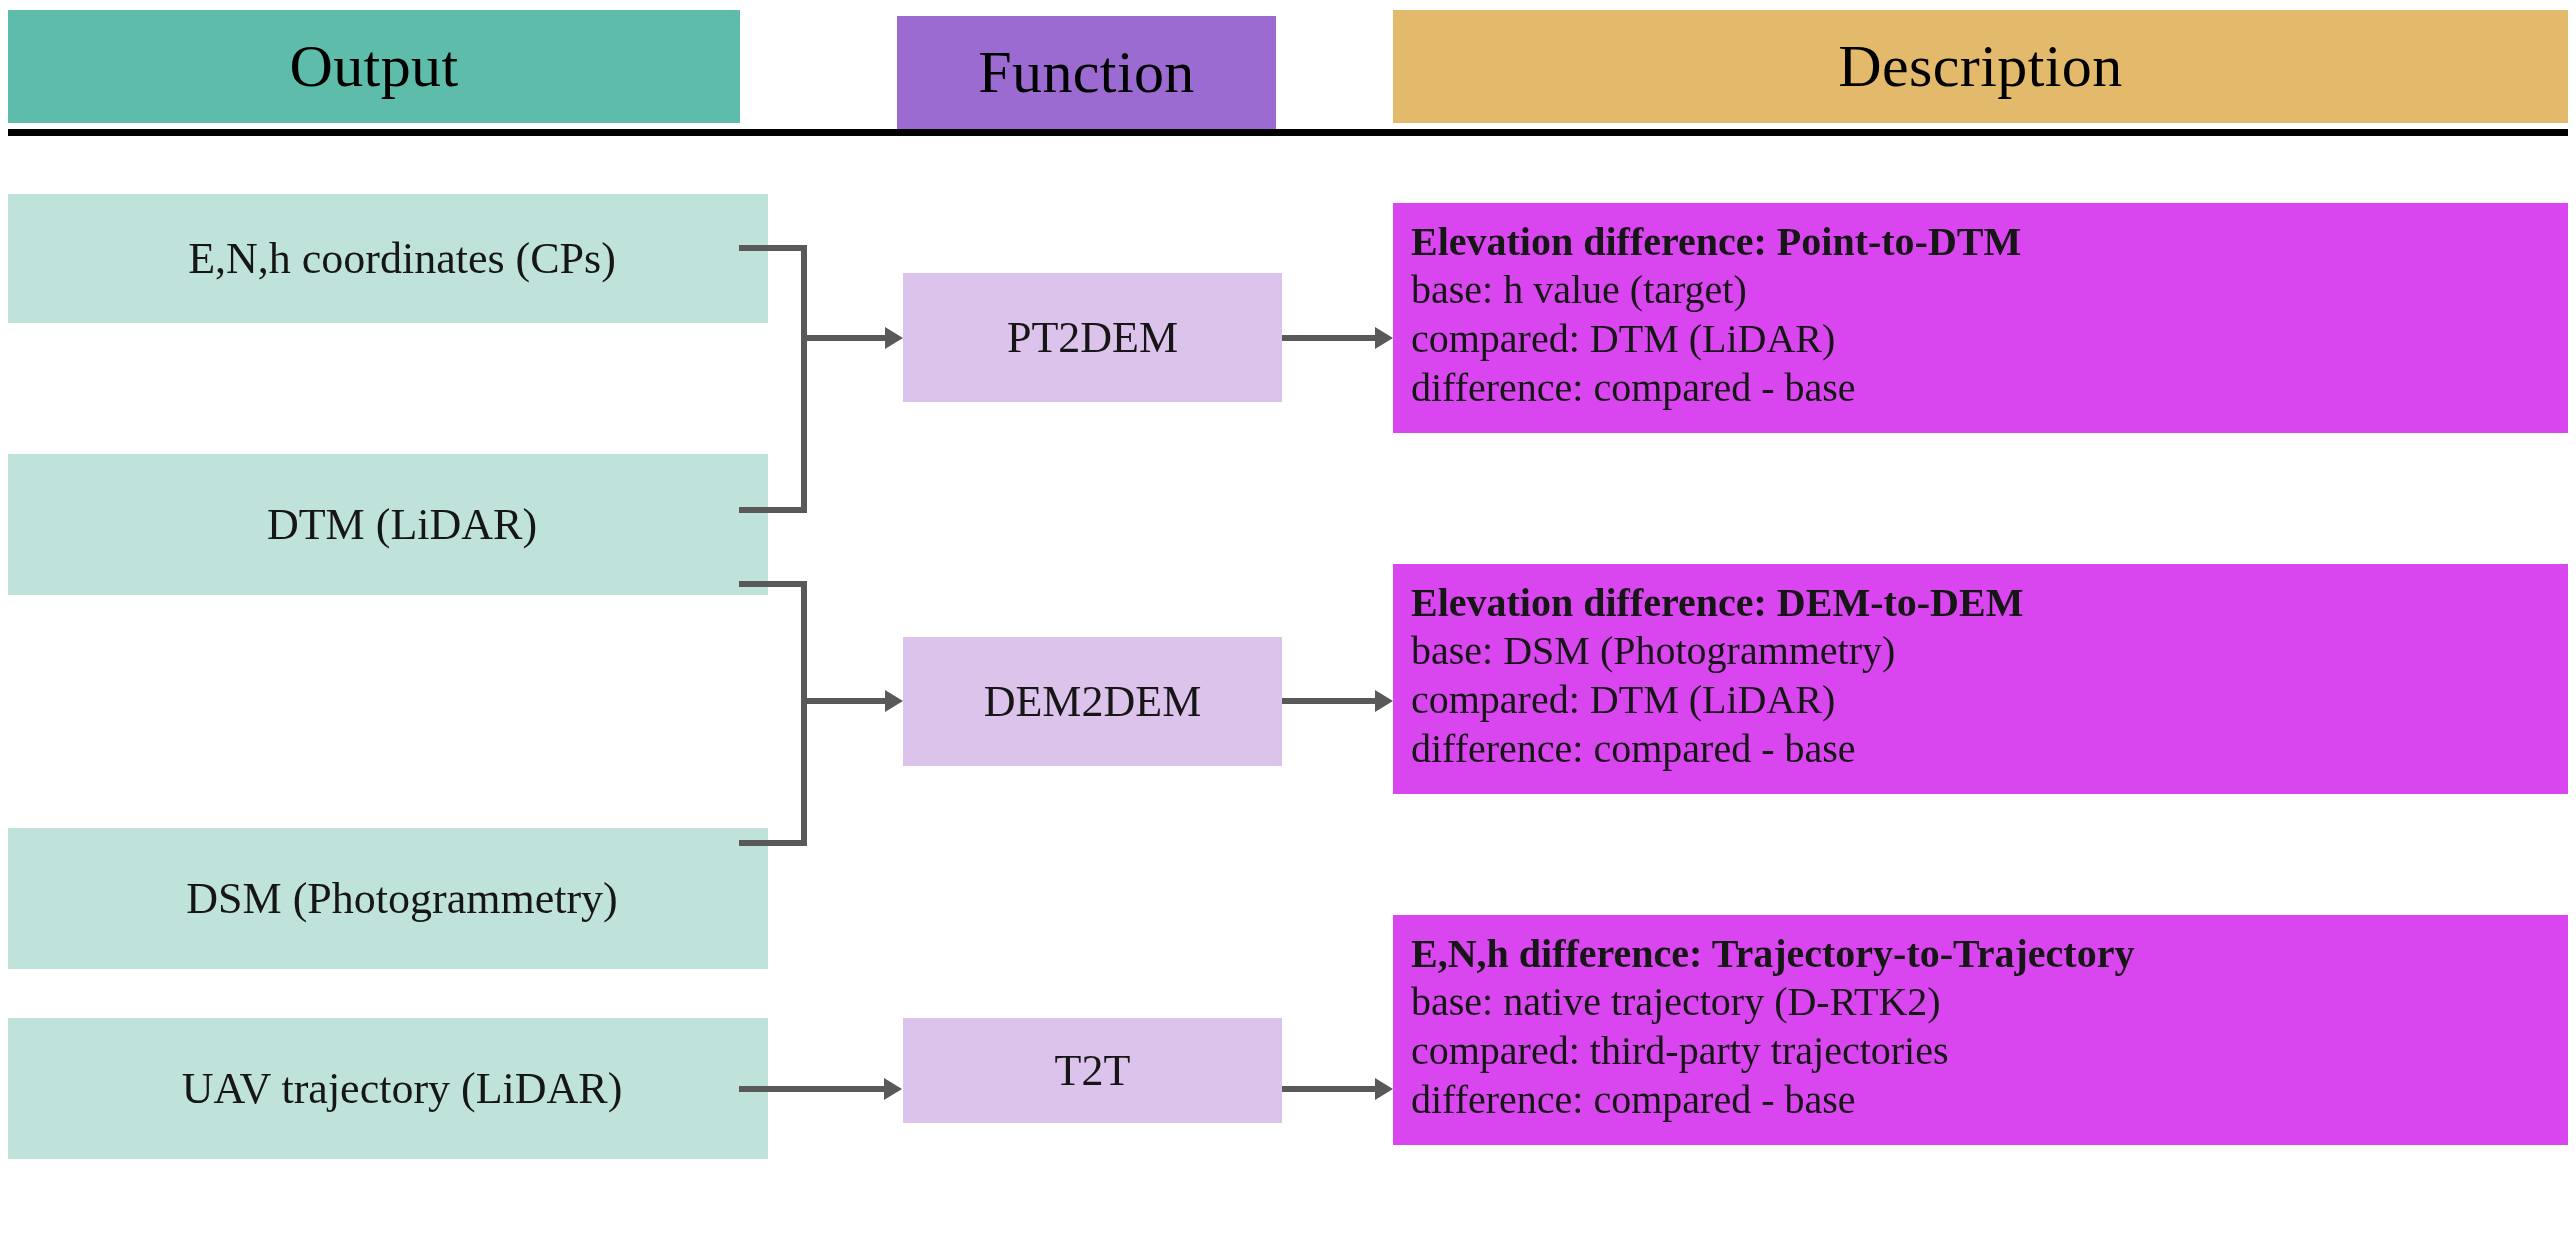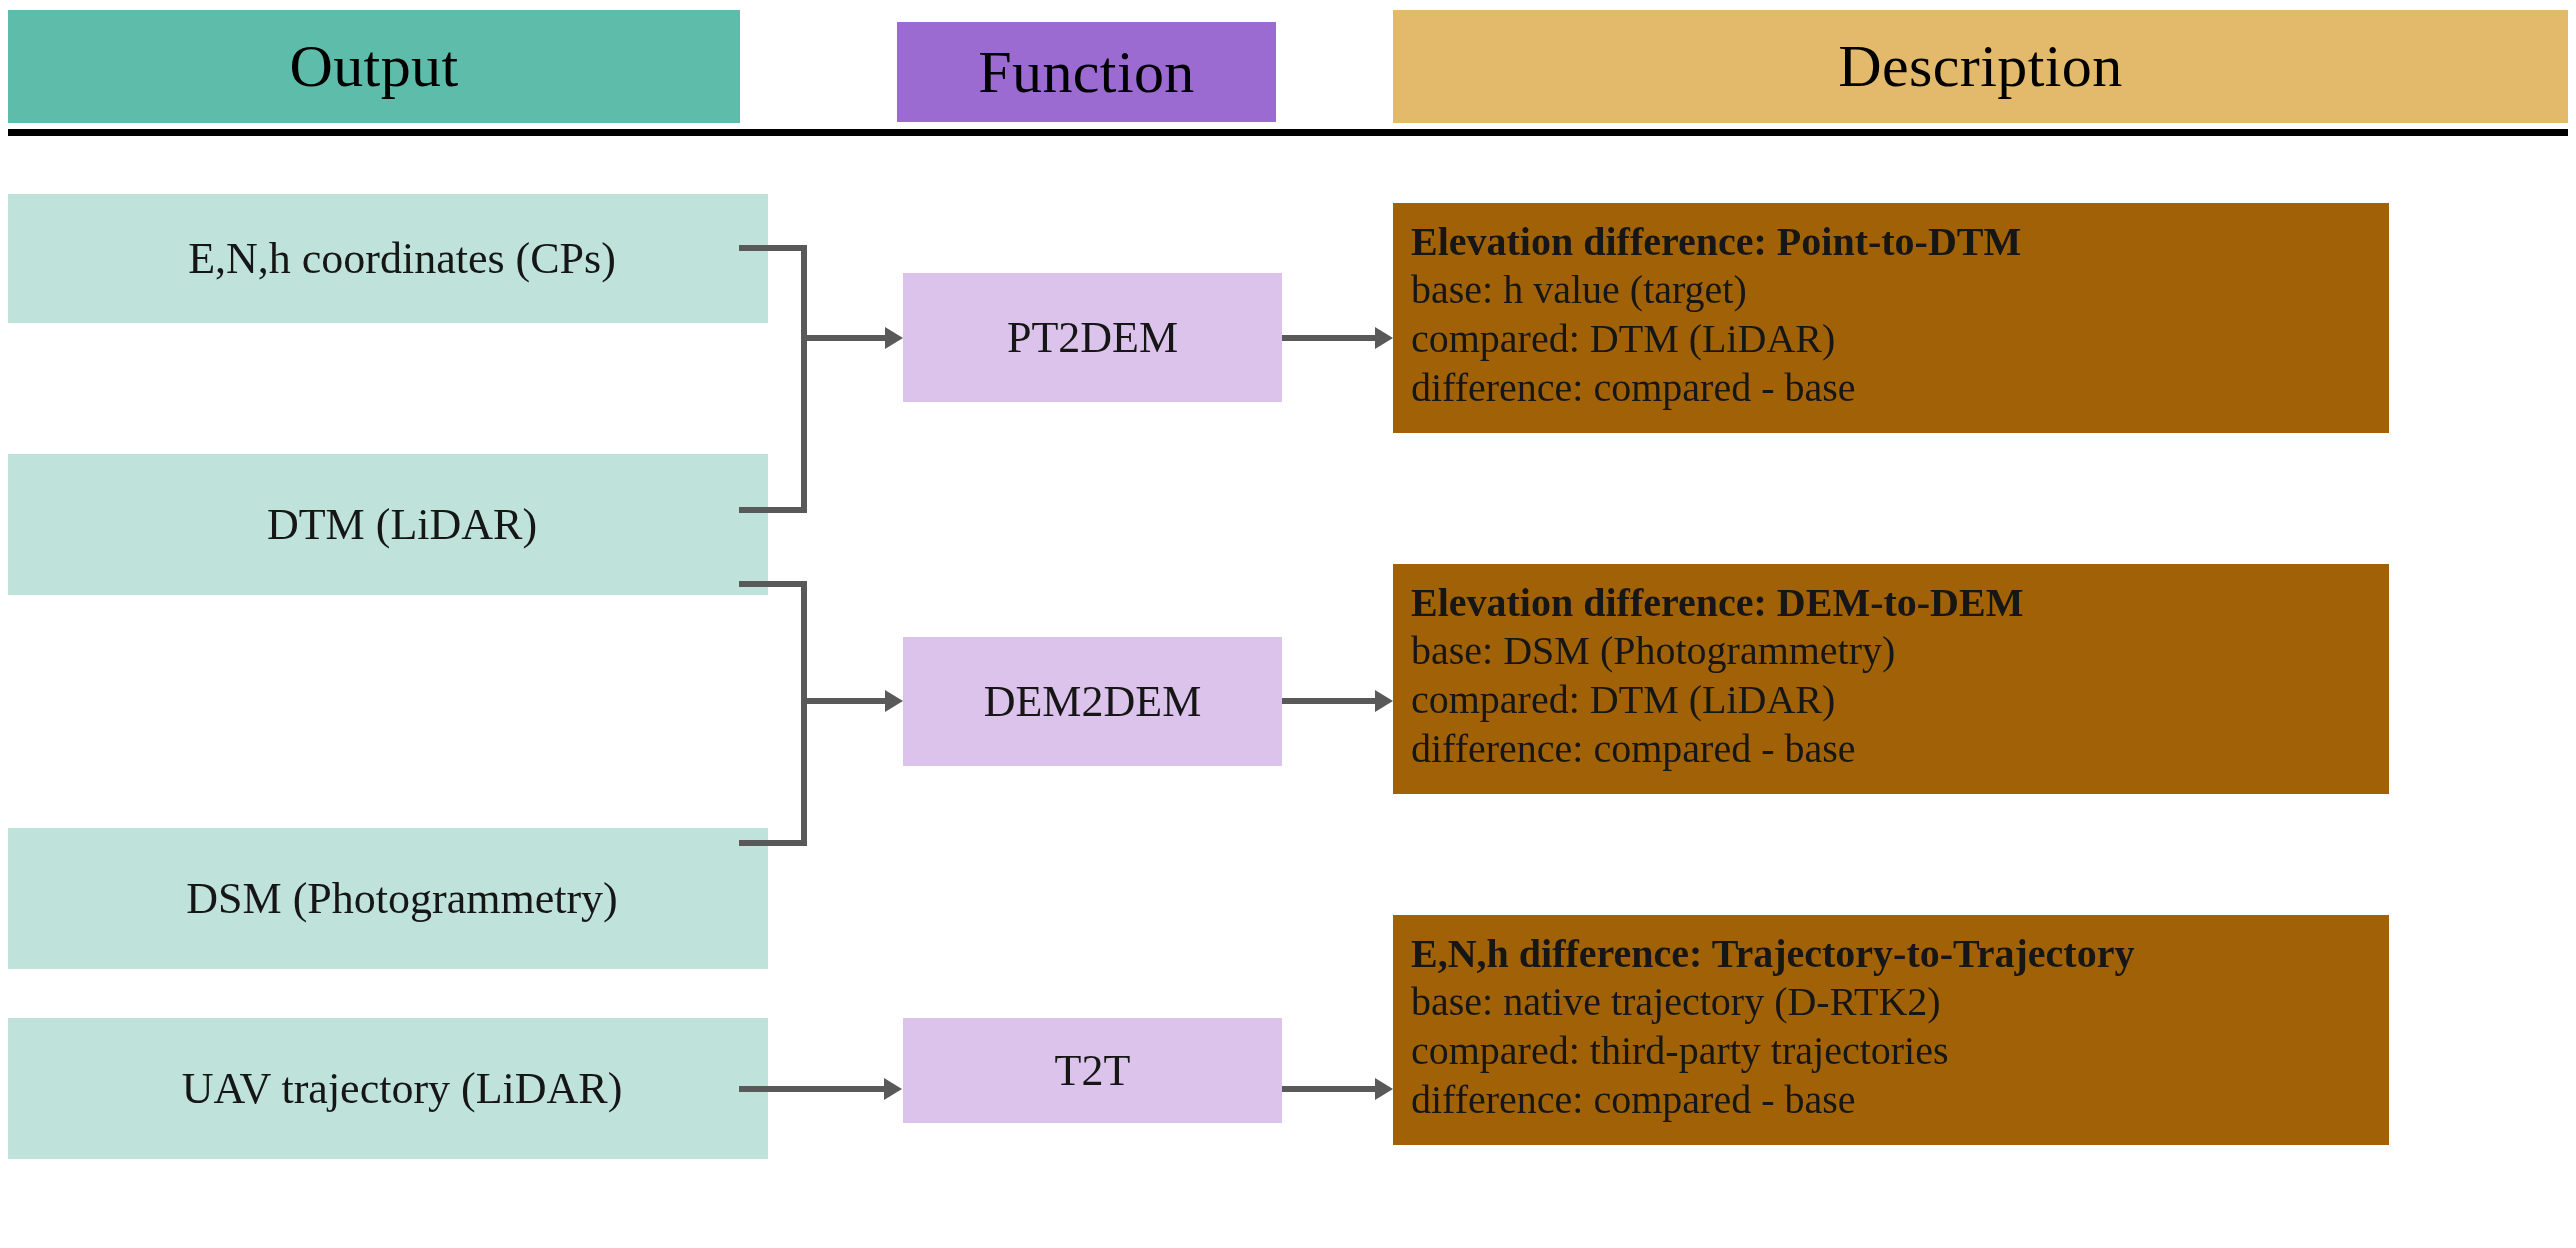--- a/index.html
+++ b/index.html
@@ -22,21 +22,21 @@
     position: absolute;
     display: flex;
     align-items: center;
     justify-content: center;
     font-weight: normal;
     color: #000000;
     font-size: 60px;
     letter-spacing: 0.4px;
   }
   #hdr-output   { left: 8px;   top: 9.7px;  width: 732px;  height: 113px; background: #5dbcaa; }
-  #hdr-function { left: 897px; top: 22px;  width: 379px;  height: 100px; background: #9b6bd1; }
+  #hdr-function { left: 897px; top: 16px;  width: 379px;  height: 113px; background: #9b6bd1; }
   #hdr-desc     { left: 1393px; top: 9.7px;  width: 1175px; height: 113px; background: #e3b96b; }
 
   #hdr-rule {
     position: absolute;
     left: 8px;
     top: 129px;
     width: 2560px;
     height: 7.3px;
     background: #000000;
   }
@@ -73,22 +73,22 @@
     color: #161616;
   }
   #fn-pt2dem   { top: 273px;  height: 129px; }
   #fn-dem2dem  { top: 637px;  height: 129px; }
   #fn-t2t      { top: 1018px; height: 105px; text-align: right; }
 
   
   .desc-box {
     position: absolute;
     left: 1393px;
-    width: 996px;
-    background: #a16207;
+    width: 1175px;
+    background: #d946ef;
     padding: 14.5px 18px 16px 18px;
     box-sizing: border-box;
     color: #161616;
     font-size: 40px;
     line-height: 1.22;
   }
   #desc-1 { top: 203px;  height: 230px; }
   #desc-2 { top: 564px;  height: 230px; }
   #desc-3 { top: 915px; height: 230px; }
   .desc-title { font-weight: bold; display: block; }

